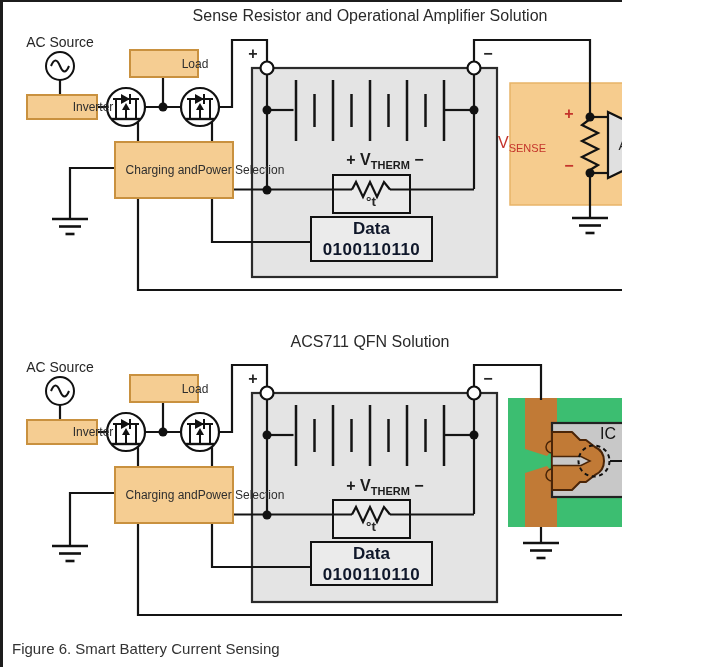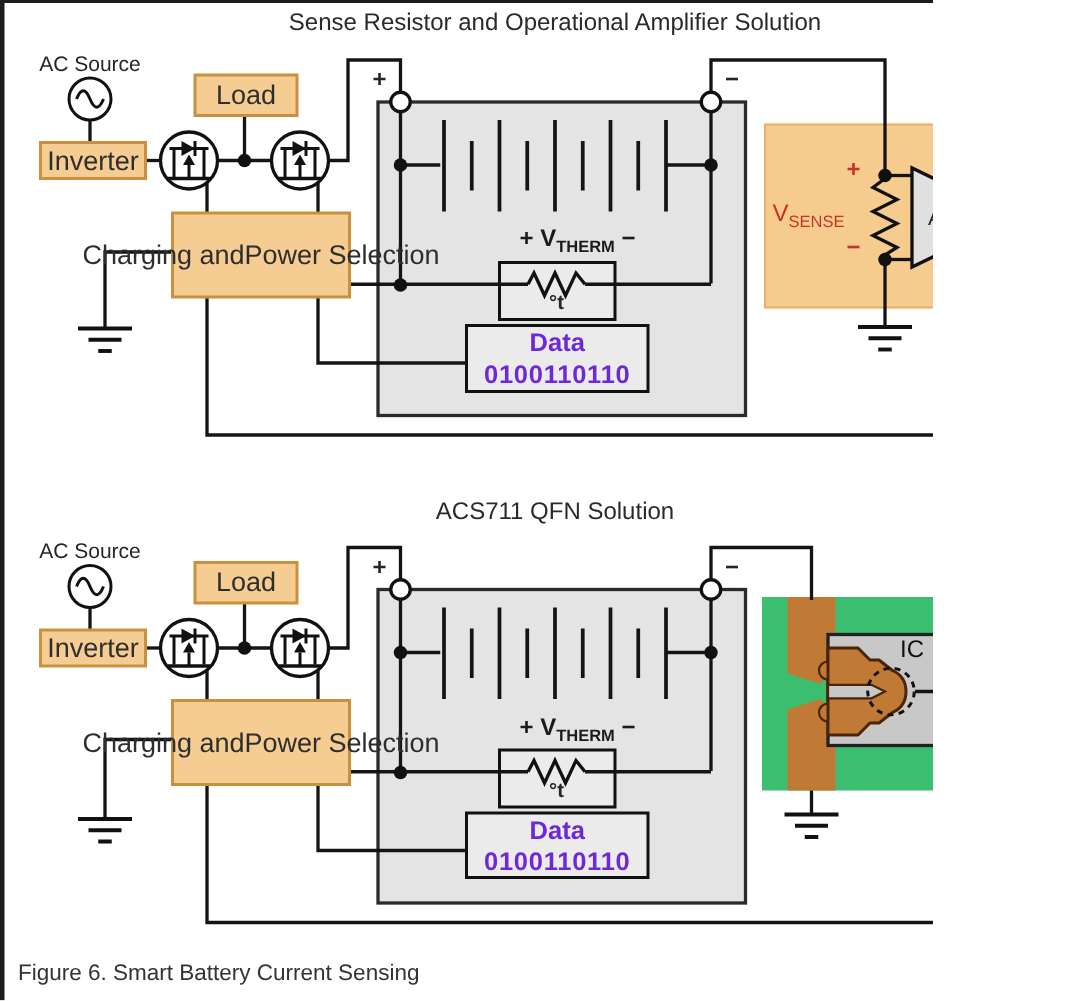--- a/index.html
+++ b/index.html
@@ -4,29 +4,29 @@
 <style>
   html,body{margin:0;padding:0;background:#fff;}
   #stage{
     position:relative;width:622px;height:667px;background:#fff;overflow:hidden;
     font-family:"Liberation Sans","DejaVu Sans",sans-serif;color:#222;
   }
   #stage svg{position:absolute;left:0;top:0;}
   .edge{position:absolute;background:#1c1c1c;}
   .lbl{position:absolute;white-space:nowrap;color:#262626;}
   .ctr{text-align:center;}
-  .boxlbl{display:flex;align-items:center;justify-content:center;font-size:18px;color:#2e2e2e;}
+  .boxlbl{display:flex;align-items:center;justify-content:center;font-size:12px;color:#2e2e2e;padding-left:31px;}
   .title{font-size:16px;color:#2a2a2a;}
   .bold{font-weight:bold;}
   .red{color:#C4342B;}
   sub{font-size:11px;}
   .two-line{display:flex;flex-direction:row;align-items:center;justify-content:center;line-height:18px;}
   .data-box{display:flex;flex-direction:column;align-items:center;justify-content:center;font-weight:bold;line-height:21px;}
   .data-box .bits{letter-spacing:0.5px;}
-  .data-box div{font-size:17px;color:#6d28d9;}
+  .data-box div{font-size:17px;color:#0f172a;}
   .vtherm{font-weight:bold;font-size:16px;color:#1b1b1b;}
   .vsense{font-size:16px;}
   .caption{font-size:15px;color:#333;}
 </style>
 </head>
 <body>
 
 <div id="stage">
 
   <svg width="719" height="667" viewBox="0 0 719 667">
@@ -190,21 +190,21 @@
     <div>Power Selection</div>
   </div>
   <div class="lbl bold ctr" style="left:244px;top:45px;width:18px;font-size:16px;">+</div>
   <div class="lbl bold ctr" style="left:479px;top:45px;width:18px;font-size:16px;">−</div>
   <div class="lbl vtherm ctr" style="left:315px;top:151px;width:140px;"><span>+ V</span><sub>THERM</sub><span> −</span></div>
   <div class="lbl bold ctr" style="left:351px;top:194px;width:40px;font-size:13.5px;">°t</div>
   <div class="lbl data-box" style="left:311px;top:218px;width:121px;height:42px;">
     <div>Data</div>
     <div class="bits">0100110110</div>
   </div>
-  <div class="lbl vsense red" style="left:498px;top:134px;width:82px;text-align:center;"><span>V</span><sub>SENSE</sub></div>
+  <div class="lbl vsense red" style="left:498px;top:134px;width:82px;text-align:left;"><span>V</span><sub>SENSE</sub></div>
   <div class="lbl bold red ctr" style="left:561px;top:105px;width:16px;font-size:16px;">+</div>
   <div class="lbl bold red ctr" style="left:561px;top:157px;width:16px;font-size:16px;">−</div>
   <div class="lbl ctr" style="left:610px;top:137px;width:46px;font-size:14px;">Amp</div>
 
   <div class="lbl title ctr" style="left:135px;top:333px;width:470px;">ACS711 QFN Solution</div>
   <div class="lbl ctr" style="left:18px;top:359px;width:84px;font-size:14px;">AC Source</div>
   <div class="lbl boxlbl" style="left:27px;top:420px;width:70px;height:24px;">Inverter</div>
   <div class="lbl boxlbl" style="left:130px;top:375px;width:68px;height:27px;">Load</div>
   <div class="lbl boxlbl two-line" style="left:115px;top:467px;width:118px;height:56px;">
     <div>Charging and</div>

